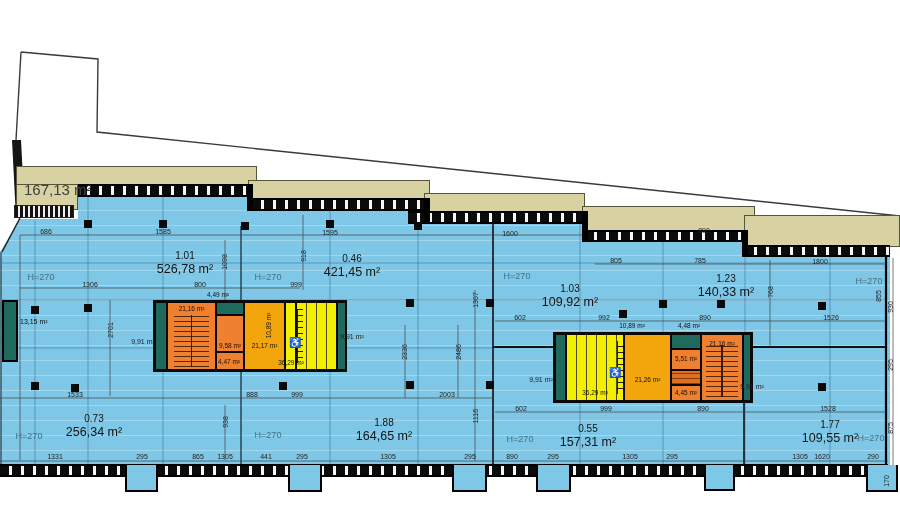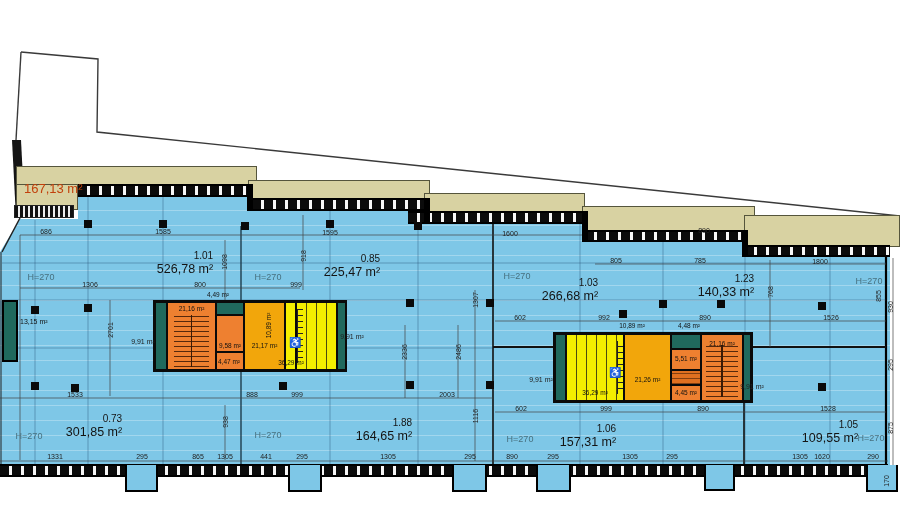--- a/index.html
+++ b/index.html
@@ -37,27 +37,27 @@
       linear-gradient(90deg,transparent 0 48%,rgba(40,15,0,.9) 48% 52%,transparent 52% 100%);}
   .stalls{position:absolute;inset:0;background-image:repeating-linear-gradient(90deg,transparent 0 9px,rgba(20,20,20,.75) 9px 10px);}
   .fix{position:absolute;background-image:repeating-linear-gradient(0deg,transparent 0 5px,#222 5px 6px),
        linear-gradient(90deg,#222 0 1px,transparent 1px);}
   .core-lbl{position:absolute;font-size:6.5px;color:#111;text-align:center;white-space:nowrap;z-index:5;}
   .core-lbl.vert{transform:rotate(-90deg);transform-origin:center;}
   .wheel{position:absolute;font-size:10px;color:#000;z-index:5;line-height:1;}
   
   .lab{position:absolute;z-index:5;white-space:nowrap;}
   .unit{position:absolute;z-index:5;text-align:center;transform:translateX(-50%);line-height:1.15;}
-  .unit .nm{font-size:10px;display:block;text-align:right;}
+  .unit .nm{font-size:10px;display:block;}
   .unit .ar{font-size:12.5px;display:block;}
   .hlab{position:absolute;z-index:5;font-size:9px;color:#47707f;transform:translateX(-50%);white-space:nowrap;}
   .dim{position:absolute;z-index:5;font-size:7px;color:#222;transform:translate(-50%,-50%);white-space:nowrap;}
   .dim.v{transform:translate(-50%,-50%) rotate(-90deg);}
   .dim.sm{font-size:7px;}
-  .terr-lab{font-size:13px;font-weight:500;color:#c2410c;}
+  .terr-lab{font-size:15px;font-weight:500;color:#404040;}
   .shaft-lab{font-size:7px;color:#111;}
 </style>
 </head>
 <body>
 
 <div class="canvas">
 
   <div class="floor"></div>
 
   <svg class="lines" width="900" height="530">
@@ -209,46 +209,46 @@
       <div class="col" style="left: 818px; top: 383px;"></div>
     </div>
 
   <div>
 
   <div class="unit" style="left: 185px; top: 250px;">
         <span class="nm">1.01</span>
         <span class="ar">526,78 m²</span>
       </div>
       <div class="unit" style="left: 352px; top: 253px;">
-        <span class="nm">0.85</span>
-        <span class="ar">225,47 m²</span>
-      </div>
-      <div class="unit" style="left: 570px; top: 277px;">
+        <span class="nm">0.46</span>
+        <span class="ar">421,45 m²</span>
+      </div>
+      <div class="unit" style="left: 570px; top: 283px;">
         <span class="nm">1.03</span>
-        <span class="ar">266,68 m²</span>
+        <span class="ar">109,92 m²</span>
       </div>
       <div class="unit" style="left: 726px; top: 273px;">
         <span class="nm">1.23</span>
         <span class="ar">140,33 m²</span>
       </div>
       <div class="unit" style="left: 830px; top: 419px;">
-        <span class="nm">1.05</span>
+        <span class="nm">1.77</span>
         <span class="ar">109,55 m²</span>
       </div>
       <div class="unit" style="left: 588px; top: 423px;">
-        <span class="nm">1.06</span>
+        <span class="nm">0.55</span>
         <span class="ar">157,31 m²</span>
       </div>
       <div class="unit" style="left: 384px; top: 417px;">
         <span class="nm">1.88</span>
         <span class="ar">164,65 m²</span>
       </div>
       <div class="unit" style="left: 94px; top: 413px;">
         <span class="nm">0.73</span>
-        <span class="ar">301,85 m²</span>
+        <span class="ar">256,34 m²</span>
       </div>
     </div>
 
   <div>
 
   <span class="hlab" style="left: 41px; top: 272px;">H=270</span>
       <span class="hlab" style="left: 268px; top: 272px;">H=270</span>
       <span class="hlab" style="left: 517px; top: 271px;">H=270</span>
       <span class="hlab" style="left: 869px; top: 276px;">H=270</span>
       <span class="hlab" style="left: 29px; top: 431px;">H=270</span>

